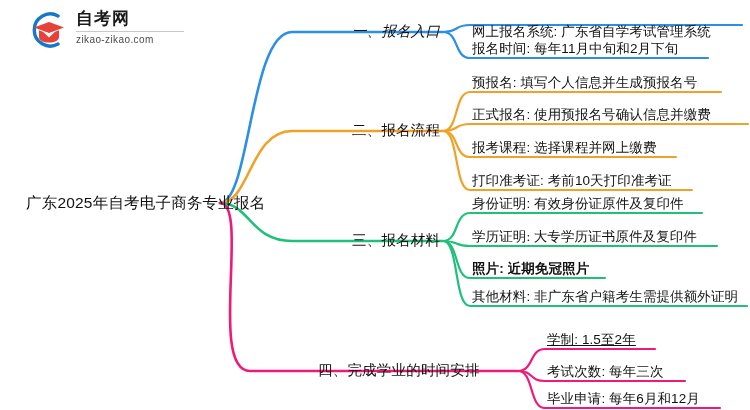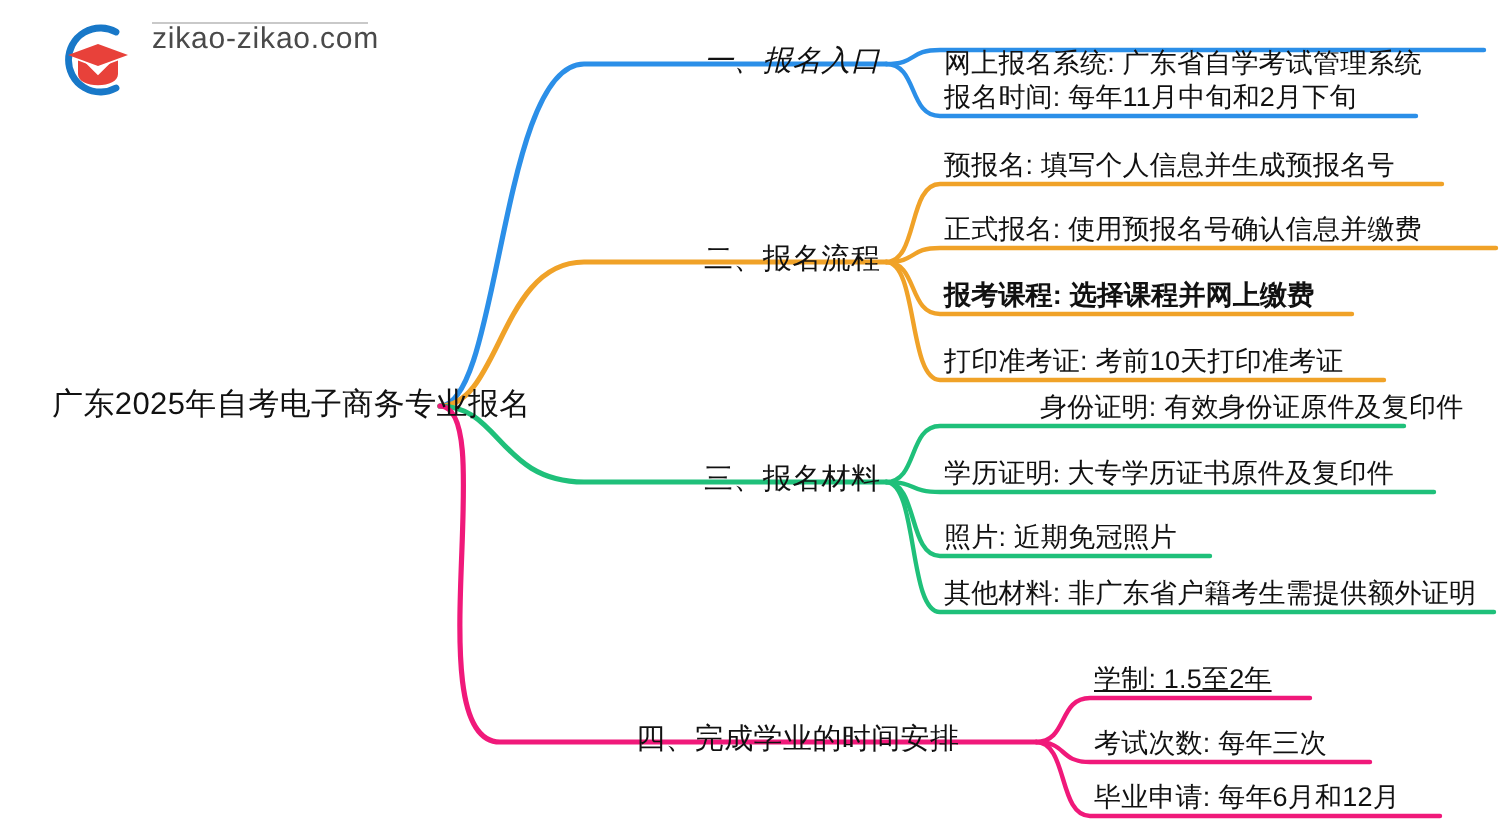--- a/index.html
+++ b/index.html
@@ -50,21 +50,21 @@
     line-height: 20px;
     white-space: nowrap;
   }
   #logo-rule {
     height: 1px;
     background: #c9c9c9;
     margin: 2px 0 2px 0;
     width: 108px;
   }
   #logo-sub {
-    font-size: 15px;
+    font-size: 10px;
     letter-spacing: 0.4px;
     color: #4a4a4a;
     line-height: 11px;
     white-space: nowrap;
   }
 
   
   #connectors {
     position: absolute;
     left: 0; top: 0;
@@ -101,20 +101,21 @@
 <div id="mindmap-root">
 
   <div id="logo">
     <svg id="logo-mark" viewBox="0 0 42 40">
       <path d="M30 6 A16 16 0 1 0 30 34" fill="none" stroke="#1878C8" stroke-width="3.4" stroke-linecap="round"></path>
       <path d="M21 12 L36 17.5 L21 23 L6 17.5 Z" fill="#E8413A"></path>
       <path d="M11 20.3 L11 27 C11 30.6 15.5 32.6 21 32.6 C26.5 32.6 31 30.6 31 27 L31 20.3 L21 24 Z" fill="#E8413A"></path>
       <path d="M21 23.4 L14.2 20.9 L21 27.6 L27.8 20.9 Z" fill="#ffffff"></path>
     </svg>
     <div id="logo-text-wrap">
+      <div id="logo-title">自考网</div>
       <div id="logo-rule"></div>
       <div id="logo-sub">zikao-zikao.com</div>
     </div>
   </div>
 
   <svg id="connectors" viewBox="0 0 750 410">
       <path d="M220,203 C250,203 250,32 292,32 L443,32" fill="none" stroke="#2B8FE8" stroke-width="2.6" stroke-linecap="round"></path>
       <path d="M443,32 C459,32 454,25 470,25 L742,25" fill="none" stroke="#2B8FE8" stroke-width="2.2" stroke-linecap="round"></path>
       <path d="M443,32 C459,32 454,58 470,58 L708,58" fill="none" stroke="#2B8FE8" stroke-width="2.2" stroke-linecap="round"></path>
       <path d="M220,203 C250,203 250,131 292,131 L443,131" fill="none" stroke="#F0A228" stroke-width="2.6" stroke-linecap="round"></path>
@@ -134,26 +135,26 @@
     </svg>
 
   <div id="labels">
       <div class="node-label" id="root-title" style="left: 26px; top: 195px;">广东2025年自考电子商务专业报名</div>
       <div class="node-label branch-label" style="left: 352px; top: 24px; font-style: italic;">一、报名入口</div>
       <div class="node-label leaf-label" style="left: 472px; top: 9px; margin-top: 16px;">网上报名系统: 广东省自学考试管理系统</div>
       <div class="node-label leaf-label" style="left: 472px; top: 42px;">报名时间: 每年11月中旬和2月下旬</div>
       <div class="node-label branch-label" style="left: 352px; top: 123px;">二、报名流程</div>
       <div class="node-label leaf-label" style="left: 472px; top: 76px;">预报名: 填写个人信息并生成预报名号</div>
       <div class="node-label leaf-label" style="left: 472px; top: 108px;">正式报名: 使用预报名号确认信息并缴费</div>
-      <div class="node-label leaf-label" style="left: 472px; top: 141px; font-weight: bold;">报考课程: 选择课程并网上缴费</div>
+      <div class="node-label leaf-label" style="left: 472px; top: 141px;">报考课程: 选择课程并网上缴费</div>
       <div class="node-label leaf-label" style="left: 472px; top: 174px;">打印准考证: 考前10天打印准考证</div>
       <div class="node-label branch-label" style="left: 352px; top: 233px;">三、报名材料</div>
-      <div class="node-label leaf-label" style="left: 472px; top: 197px; margin-left: 48px;">身份证明: 有效身份证原件及复印件</div>
+      <div class="node-label leaf-label" style="left: 472px; top: 197px;">身份证明: 有效身份证原件及复印件</div>
       <div class="node-label leaf-label" style="left: 472px; top: 230px; font-family: Liberation Serif, serif;">学历证明: 大专学历证书原件及复印件</div>
-      <div class="node-label leaf-label" style="left: 472px; top: 262px;">照片: 近期免冠照片</div>
+      <div class="node-label leaf-label" style="left: 472px; top: 262px; font-weight: bold;">照片: 近期免冠照片</div>
       <div class="node-label leaf-label" style="left: 472px; top: 290px;">其他材料: 非广东省户籍考生需提供额外证明</div>
       <div class="node-label branch-label" style="left: 318px; top: 363px;">四、完成学业的时间安排</div>
       <div class="node-label leaf-label" style="left: 547px; top: 333px; text-decoration: underline;">学制: 1.5至2年</div>
       <div class="node-label leaf-label" style="left: 547px; top: 365px;">考试次数: 每年三次</div>
       <div class="node-label leaf-label" style="left: 547px; top: 392px;">毕业申请: 每年6月和12月</div>
     </div>
 
 </div>
 
 </body></html>

